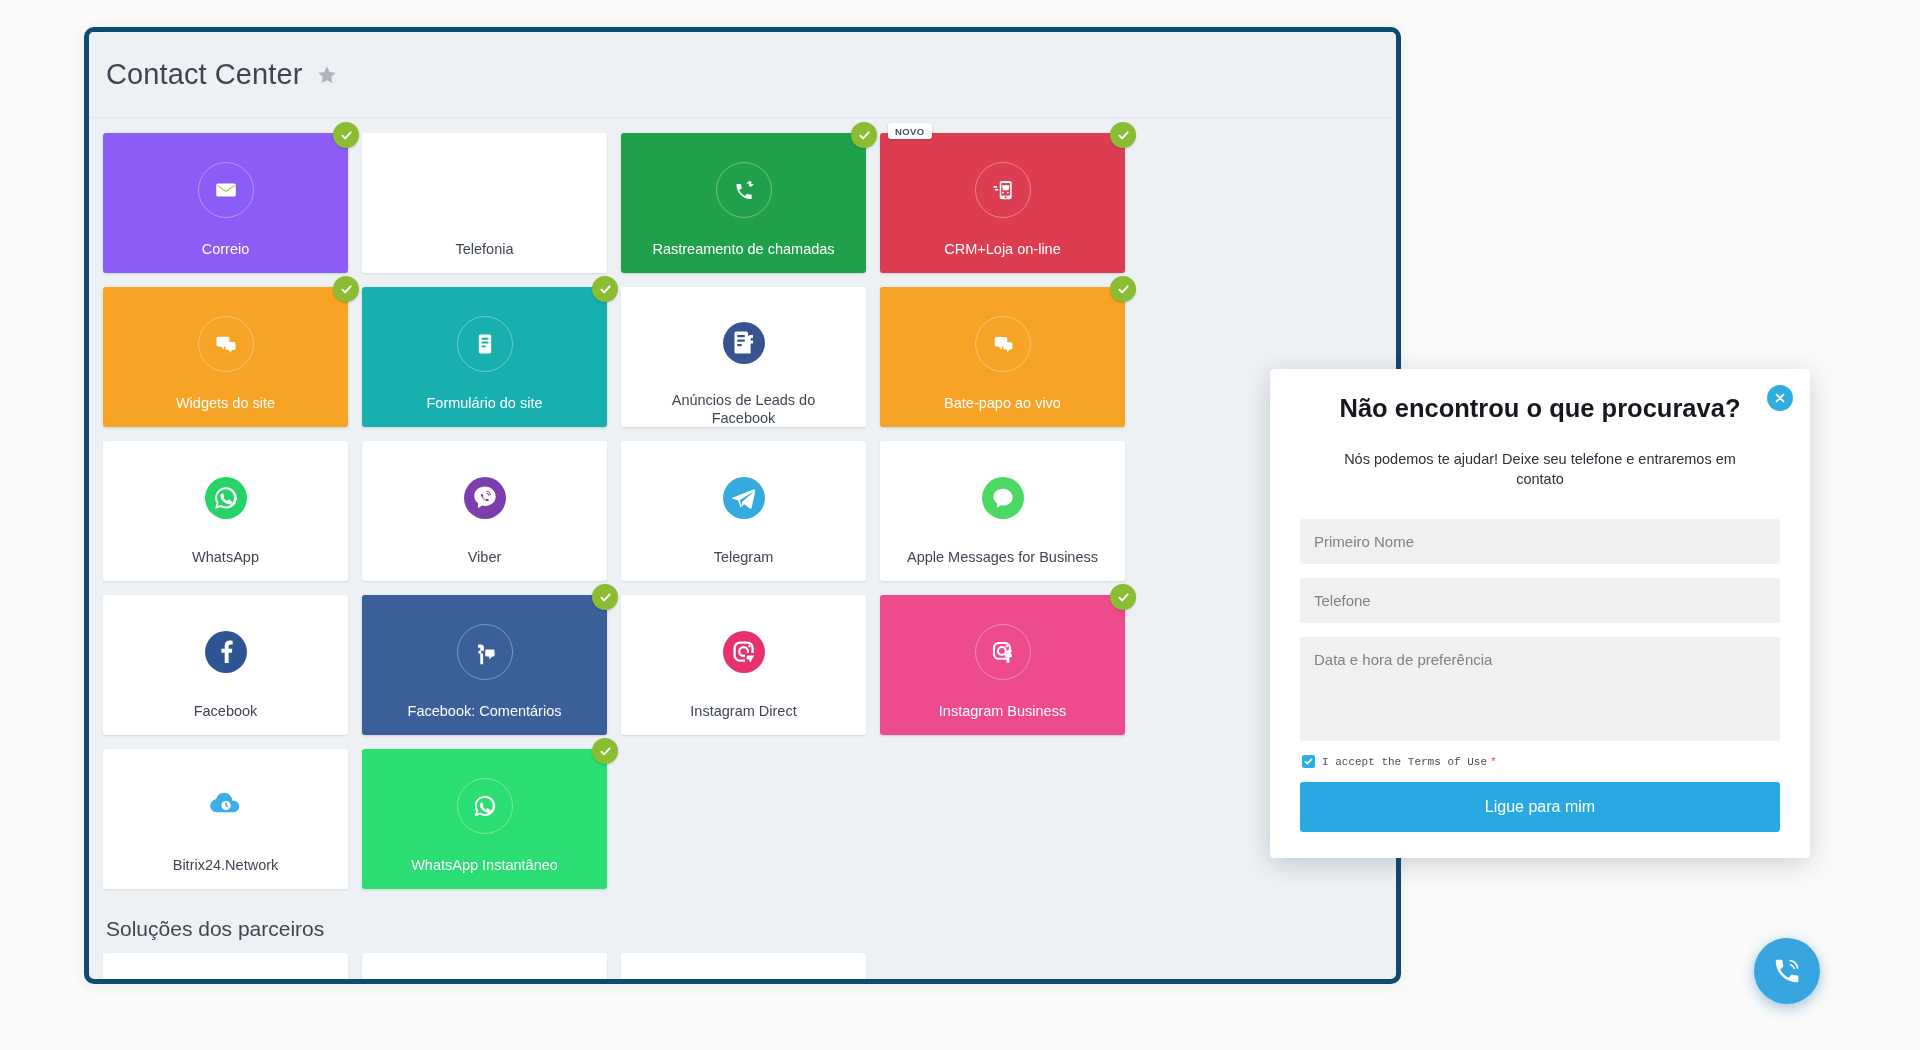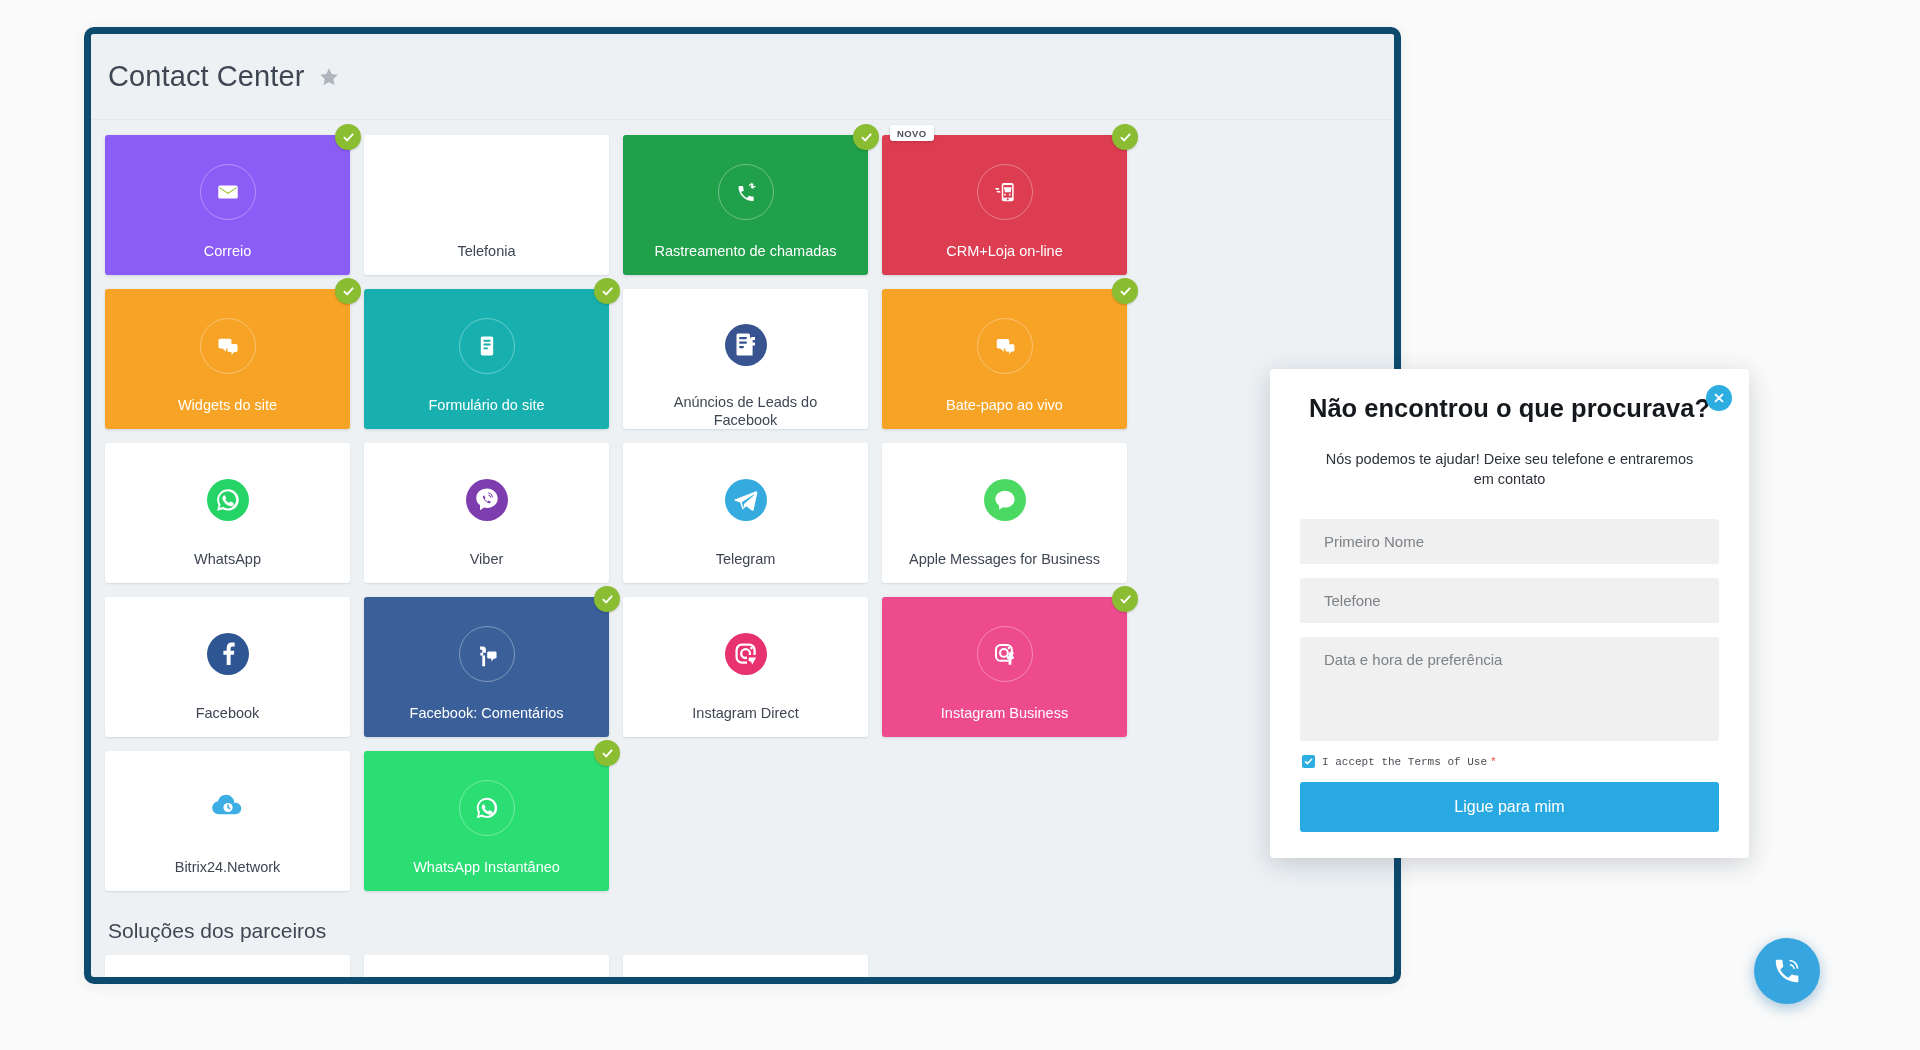--- a/index.html
+++ b/index.html
@@ -13,21 +13,21 @@
     position: relative;
     width: 1920px; height: 1050px;
   }
 
   
   .cc-panel {
     position: absolute;
     left: 84px; top: 27px;
     width: 1317px; height: 957px;
     background: #edf1f4;
-    border: 7px solid #0c4a6e;
+    border: 5px solid #0c4a6e;
     border-radius: 10px;
     box-shadow: 0 2px 14px rgba(40,60,80,0.07);
     overflow: hidden;
   }
   .cc-header {
     height: 86px;
     display: flex; align-items: center;
     padding: 0 0 0 17px;
     border-bottom: 1px solid #e3e8ec;
     background: #edf1f4;
@@ -120,21 +120,21 @@
     margin: 14px 0 8px 17px;
     font-size: 21px;
     color: #3f4653;
     font-weight: 400;
   }
 
   
   .widget {
     position: absolute;
     left: 1270px; top: 369px;
-    width: 479px;
+    width: 540px;
     background: #ffffff;
     border-radius: 4px;
     box-shadow: 0 6px 26px rgba(30,45,65,0.20);
     overflow: hidden;
   }
   .widget-head {
     padding: 24px 30px 18px 30px;
     text-align: center;
     position: relative;
   }
@@ -162,21 +162,21 @@
   }
   .widget-body { padding: 12px 30px 26px 30px; }
   .field {
     width: 100%;
     background: #f0f0f0;
     border: none;
     border-radius: 3px;
     font-size: 15px;
     font-family: "Liberation Sans", sans-serif;
     color: #6e7379;
-    padding: 14px 24px;
+    padding: 14px 14px;
     margin-bottom: 14px;
     display: block;
   }
   .field::placeholder { color: #7d8287; }
   textarea.field { height: 104px; resize: none; }
   .terms {
     display: flex; align-items: center;
     margin: 6px 0 14px 2px;
     font-size: 11px;
     color: #4a4f55;

